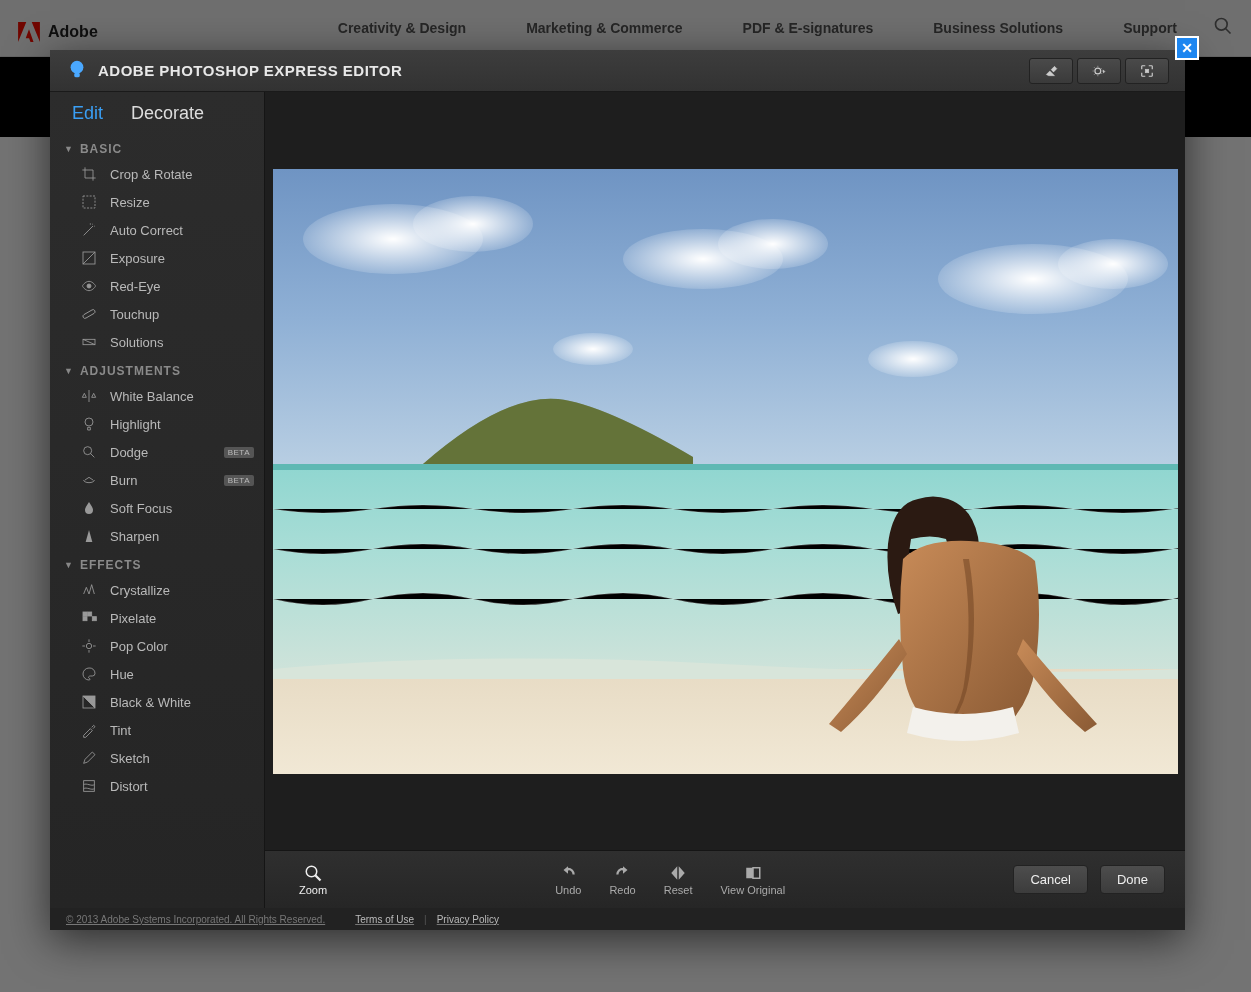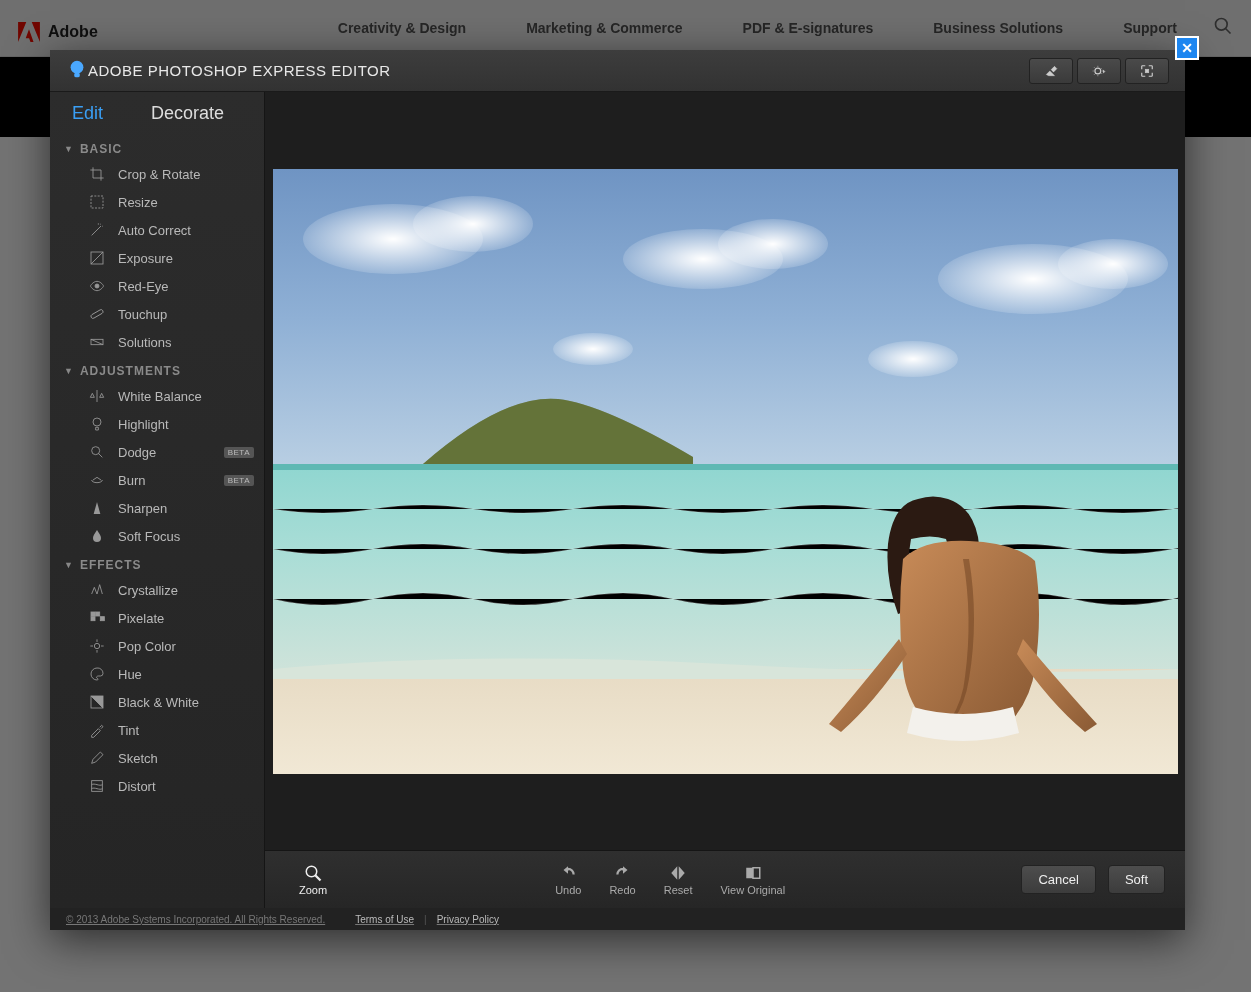--- a/index.html
+++ b/index.html
@@ -17,35 +17,35 @@
   .site-search svg { width:20px; height:20px; stroke:#666; fill:none; stroke-width:2; }
   .black-strip { position:absolute; top:57px; left:0; right:0; height:80px; background:#000; }
 
   
   .modal { position:absolute; top:50px; left:50px; width:1135px; height:880px; background:#2a2a2a; box-shadow:0 10px 40px rgba(0,0,0,0.6); display:flex; flex-direction:column; }
   .close-x { position:absolute; top:-14px; right:-14px; width:24px; height:24px; background:#1d86f0; color:#fff; display:flex; align-items:center; justify-content:center; font-size:14px; font-weight:bold; border:2px solid #fff; cursor:pointer; }
   
   
   .app-header { height:42px; background:linear-gradient(#3d3d3d,#323232); display:flex; align-items:center; padding:0 16px; border-bottom:1px solid #1a1a1a; }
   .app-header .app-icon svg { width:22px; height:22px; }
-  .app-title { color:#e8e8e8; font-size:15px; letter-spacing:0.5px; font-weight:400; }
+  .app-title { color:#e8e8e8; font-size:15px; letter-spacing:0.5px; font-weight:700; margin-left:10px; }
   .hd-btns { margin-left:auto; display:flex; gap:4px; }
   .hd-btn { width:44px; height:26px; background:linear-gradient(#4a4a4a,#3a3a3a); border:1px solid #222; border-radius:3px; display:flex; align-items:center; justify-content:center; cursor:pointer; }
   .hd-btn svg { width:16px; height:14px; fill:#ccc; stroke:#ccc; }
 
   
   .app-body { flex:1; display:flex; min-height:0; }
   .sidebar { width:215px; background:linear-gradient(#2c2c2c,#252525); border-right:1px solid #151515; overflow-y:auto; padding-bottom:10px;}
-  .tabs { display:flex; height:42px; align-items:center; padding:0 22px; gap:48px; }
+  .tabs { display:flex; height:42px; align-items:center; padding:0 22px; gap:28px; }
   .tab { font-size:18px; color:#ddd; cursor:pointer; }
   .tab.active { color:#3a9ff5; }
 
   .section-hd { display:flex; align-items:center; gap:6px; padding:8px 14px 4px 14px; color:#8a8a8a; font-size:12px; letter-spacing:1px; font-weight:600; cursor:pointer;}
   .section-hd .tri { font-size:9px; color:#888; }
-  .tool { display:flex; align-items:center; gap:12px; padding:5px 10px 5px 30px; color:#b9b9b9; font-size:13px; cursor:pointer; position:relative;margin-left:8px; }
+  .tool { display:flex; align-items:center; gap:12px; padding:5px 10px 5px 30px; color:#b9b9b9; font-size:13px; cursor:pointer; position:relative; }
   .tool .ico { width:18px; height:18px; display:flex; align-items:center; justify-content:center; flex-shrink:0; }
   .tool svg { width:16px; height:16px; stroke:#999; fill:none; stroke-width:1.3; }
   .badge { position:absolute; right:10px; font-size:8px; background:#555; color:#bbb; padding:1px 4px; border-radius:2px; letter-spacing:0.5px;}
 
   .canvas-wrap { flex:1; display:flex; flex-direction:column; background:#1e1e1e; }
   .canvas { flex:1; display:flex; align-items:center; justify-content:center; padding:20px 6px; }
   .photo { width:905px; height:605px; background:#000; overflow:hidden; }
   .photo svg { width:100%; height:100%; display:block; }
 
   
@@ -232,32 +232,32 @@
               <path d="M4 12a8 4 0 1 0 16 0"></path>
               <path d="M6 12l6-4 6 4"></path>
             </svg>
           </span>
           <span>Burn</span>
           <span class="badge">BETA</span>
         </div>
       <div class="tool">
           <span class="ico">
             <svg viewBox="0 0 24 24">
+              <path d="M12 3c4 6 6 9 6 12a6 6 0 0 1-12 0c0-3 2-6 6-12z" fill="#999" stroke="none"></path>
+            </svg>
+          </span>
+          <span>Soft Focus</span>
+        </div>
+      <div class="tool">
+          <span class="ico">
+            <svg viewBox="0 0 24 24">
               <path d="M12 3l5 18H7L12 3z" fill="#999" stroke="none"></path>
             </svg>
           </span>
           <span>Sharpen</span>
-        </div>
-      <div class="tool">
-          <span class="ico">
-            <svg viewBox="0 0 24 24">
-              <path d="M12 3c4 6 6 9 6 12a6 6 0 0 1-12 0c0-3 2-6 6-12z" fill="#999" stroke="none"></path>
-            </svg>
-          </span>
-          <span>Soft Focus</span>
         </div>
 
       <div class="section-hd">
           <span class="tri">▼</span>
           <span>EFFECTS</span>
         </div>
       <div class="tool">
           <span class="ico">
             <svg viewBox="0 0 24 24">
               <path d="M4 18l4-10 4 10 4-14 4 14"></path>
@@ -430,21 +430,21 @@
         </div>
         <div class="btm-tool">
           <svg viewBox="0 0 24 24">
               <rect x="3" y="5" width="9" height="14" fill="#aaa"></rect>
               <rect x="12" y="5" width="9" height="14" fill="none" stroke="#aaa" stroke-width="2"></rect>
             </svg>
           <span>View Original</span>
         </div>
         <div class="btm-right">
           <div class="pill">Cancel</div>
-          <div class="pill">Soft</div>
+          <div class="pill">Done</div>
         </div>
       </div>
     </div>
   </div>
 
   <div class="footer">
     <span>© 2013 Adobe Systems Incorporated. All Rights Reserved.</span>
     <span style="flex:0 0 10px"></span>
     <a>Terms of Use</a>
     <span class="sep">|</span>

